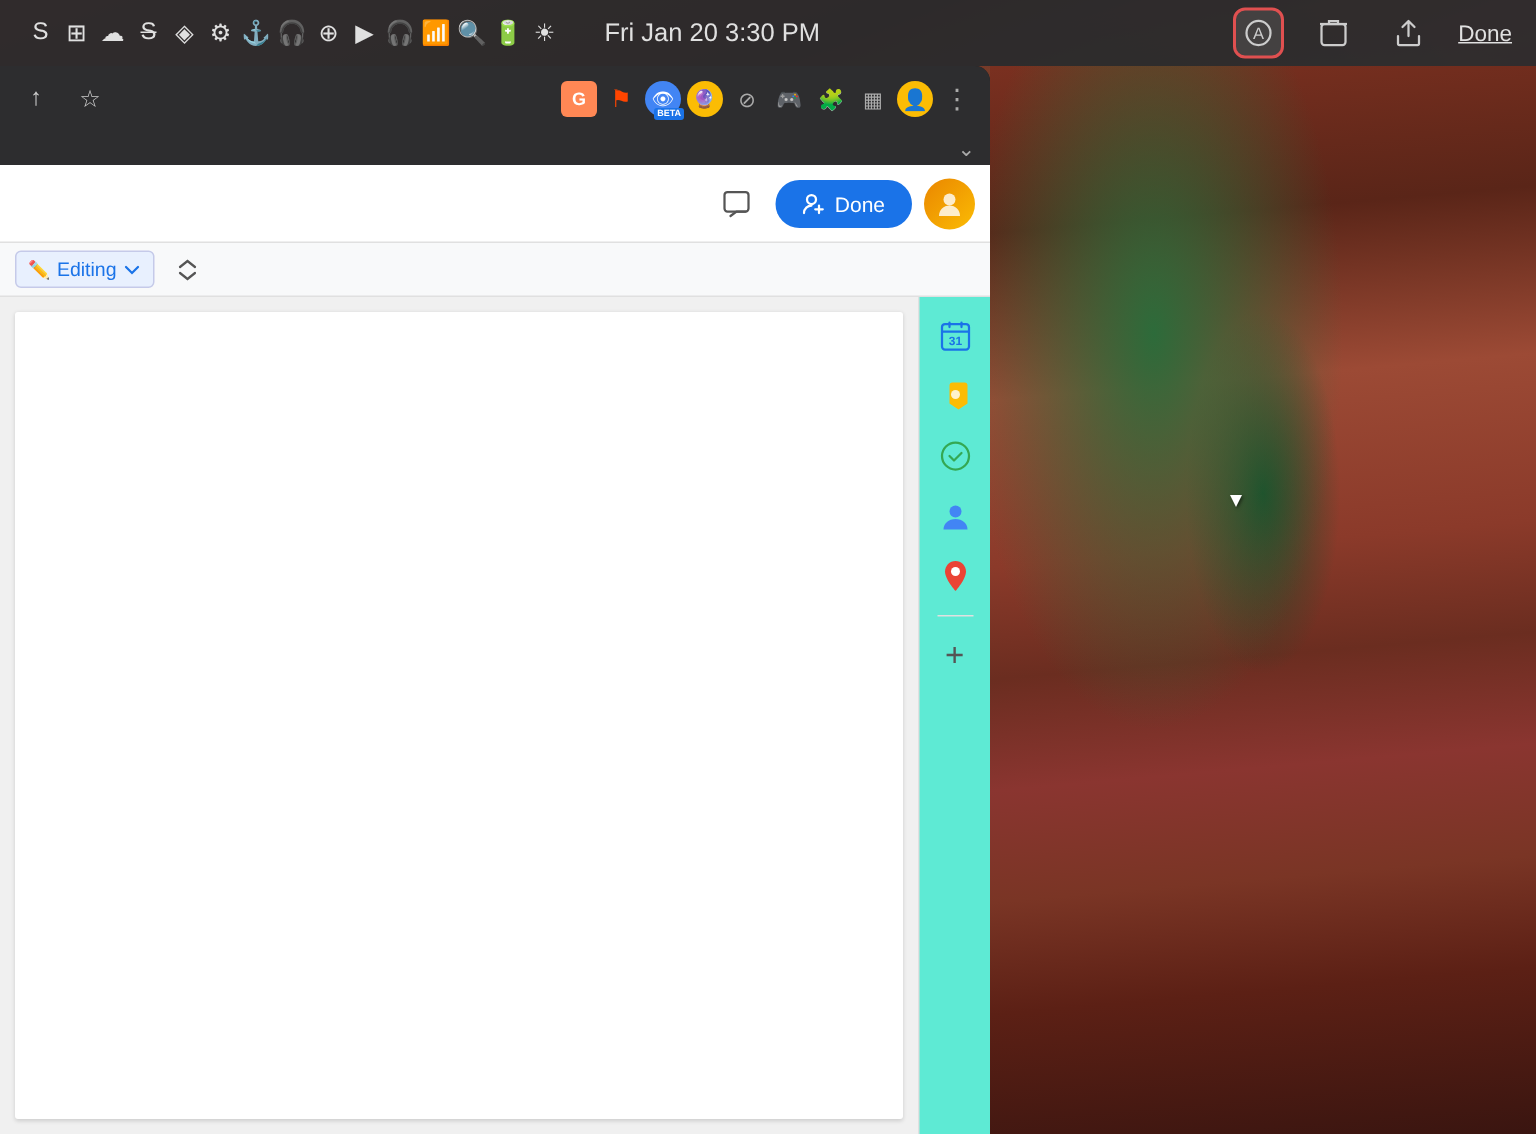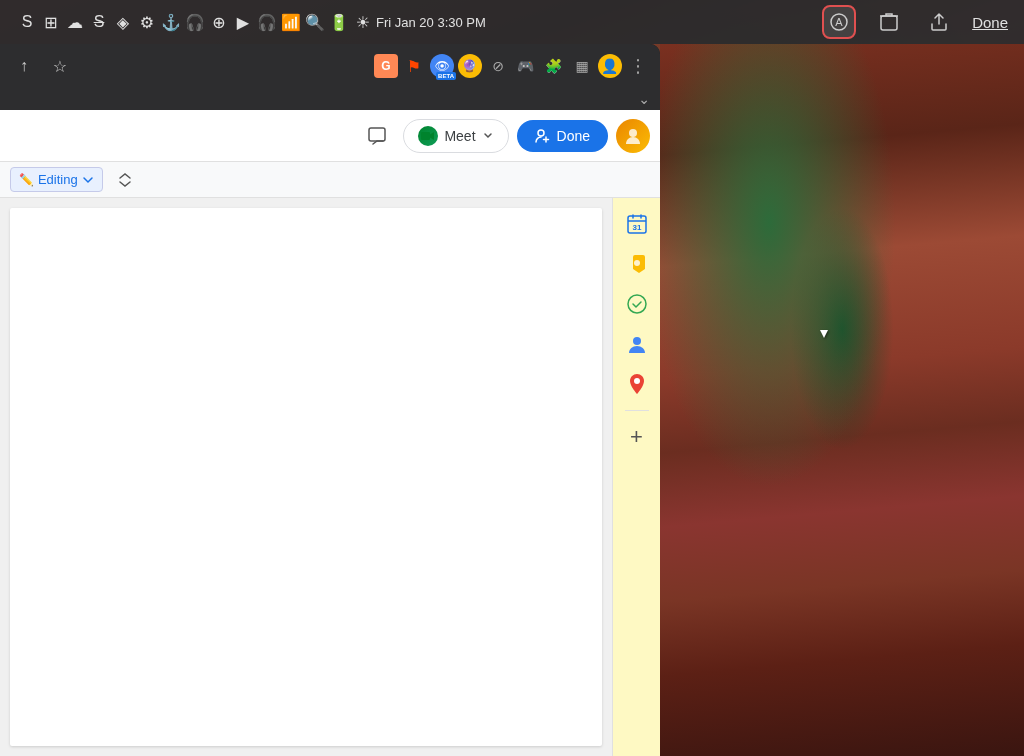--- a/index.html
+++ b/index.html
@@ -51,22 +51,23 @@
       align-items: center;
       justify-content: center;
       font-size: 16px;
       color: #e0e0e0;
       cursor: pointer;
       border-radius: 4px;
     }
 
     .datetime-text {
       color: #e0e0e0;
-      font-size: 13px;
+      font-size: 17px;
       font-weight: 500;
+      margin-left: 27px;
     }
 
     
     .quicklook-toolbar {
       position: absolute;
       top: 0; right: 0;
       display: flex;
       align-items: center;
       gap: 16px;
       padding: 0 16px;
@@ -304,21 +305,21 @@
       margin: 10px;
       background: #fff;
       min-height: calc(100% - 20px);
       border-radius: 2px;
       box-shadow: 0 1px 3px rgba(0,0,0,0.15);
     }
 
     
     .docs-sidebar {
       width: 48px;
-      background: #fef9c3;
+      background: #5eead4;
       border-left: 1px solid #e0e0e0;
       display: flex;
       flex-direction: column;
       align-items: center;
       padding: 8px 0;
       gap: 4px;
     }
 
     .docs-sidebar-icon {
       width: 36px; height: 36px;
@@ -485,32 +486,20 @@
   <div class="browser-content">
 
     <div class="docs-header">
       <button class="docs-comment-btn">
         <svg width="20" height="20" viewBox="0 0 20 20" fill="none">
           <rect x="2" y="2" width="16" height="13" rx="2" stroke="#555" stroke-width="1.5"></rect>
           <path d="M6 18l4-3h6" stroke="#555" stroke-width="1.5" stroke-linecap="round"></path>
         </svg>
       </button>
 
-      <div class="docs-meet-btn">
-        <div class="docs-meet-icon">
-          <svg width="14" height="10" viewBox="0 0 14 10" fill="none">
-            <rect x="0" y="1" width="9" height="8" rx="1" fill="#00832d"></rect>
-            <path d="M9 3.5L13 1v8l-4-2.5V3.5z" fill="#00832d"></path>
-          </svg>
-        </div>
-        <span>Meet</span>
-        <svg width="12" height="12" viewBox="0 0 12 12" fill="none">
-          <path d="M3 4l3 3 3-3" stroke="#555" stroke-width="1.5" stroke-linecap="round"></path>
-        </svg>
-      </div>
 
       <button class="docs-share-btn">
         <svg width="16" height="16" viewBox="0 0 16 16" fill="none">
           <circle cx="6" cy="5" r="3" stroke="#fff" stroke-width="1.5"></circle>
           <path d="M1 14c0-3 2.5-5 5-5" stroke="#fff" stroke-width="1.5" stroke-linecap="round"></path>
           <path d="M11 9v5M8.5 11.5H13.5" stroke="#fff" stroke-width="1.5" stroke-linecap="round"></path>
         </svg>
         <span>Done</span>
       </button>
 

